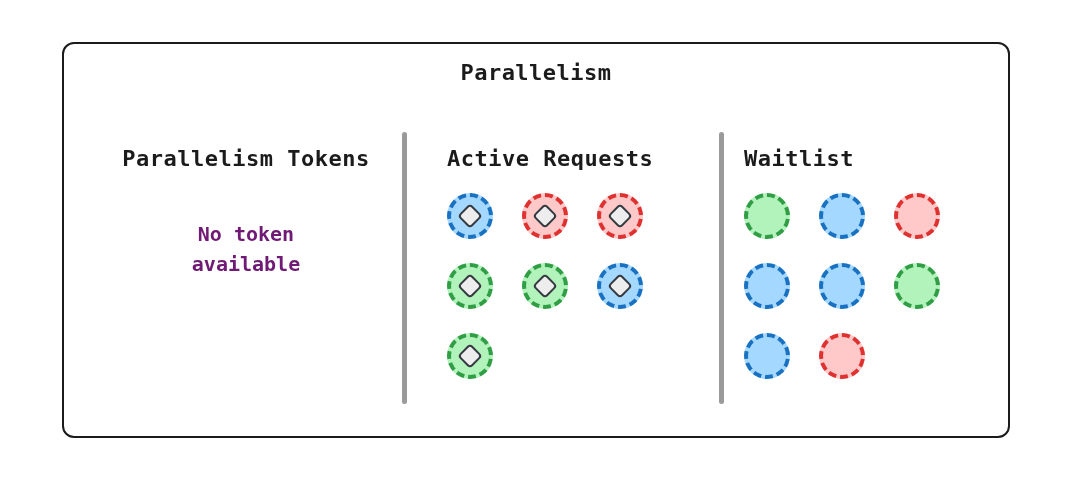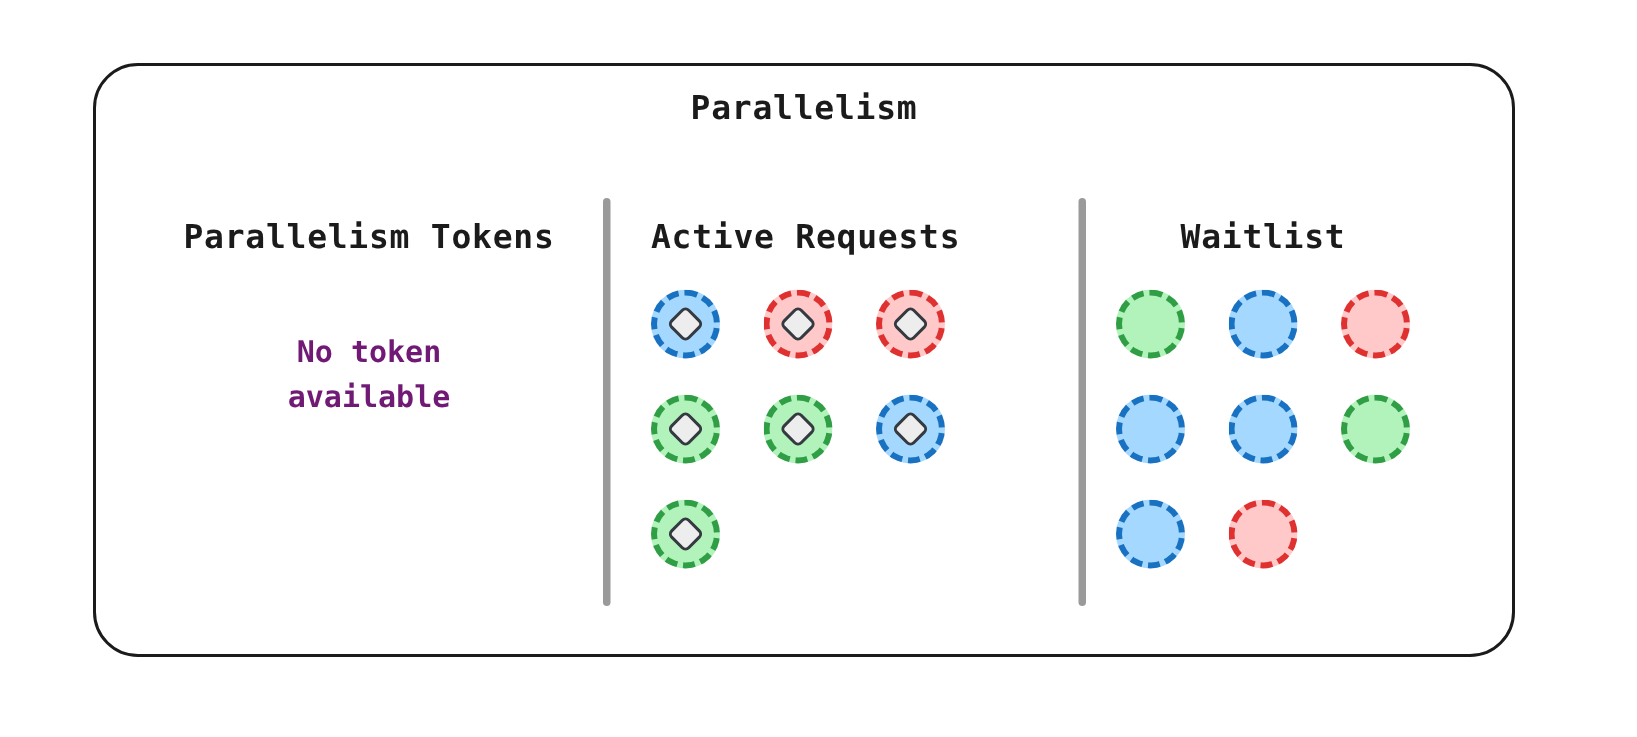--- a/index.html
+++ b/index.html
@@ -12,21 +12,21 @@
     color: #1b1b1b;
     overflow: hidden;
   }
   .frame {
     position: absolute;
     left: 62px;
     top: 42px;
     width: 948px;
     height: 396px;
     border: 2.5px solid #1b1b1b;
-    border-radius: 30px;
+    border-radius: 12px;
     box-sizing: border-box;
     background: #ffffff;
   }
   .title {
     position: absolute;
     top: 16px;
     left: 0;
     right: 0;
     text-align: center;
     font-size: 22px;
@@ -63,23 +63,23 @@
   }
   .col.tokens h2 { margin-bottom: 48px; }
   .empty-text {
     width: 150px;
     margin: 0 auto;
     color: #701a75;
     font-size: 20px;
     line-height: 1.5;
     font-weight: 700;
   }
-  .col.active { width: 312px; padding-left: 27px; }
+  .col.active { width: 312px; padding-left: 40px; }
   .col.waitlist { flex: 1; padding-left: 20px; }
-  .col.waitlist h2 { width: 196px; text-align: center; }
+  .col.waitlist h2 { width: 196px; text-align: left; }
   .chips {
     width: 196px;
     display: flex;
     flex-wrap: wrap;
     gap: 24px 29px;
   }
   .chip {
     position: relative;
     flex: none;
     width: 46px;

